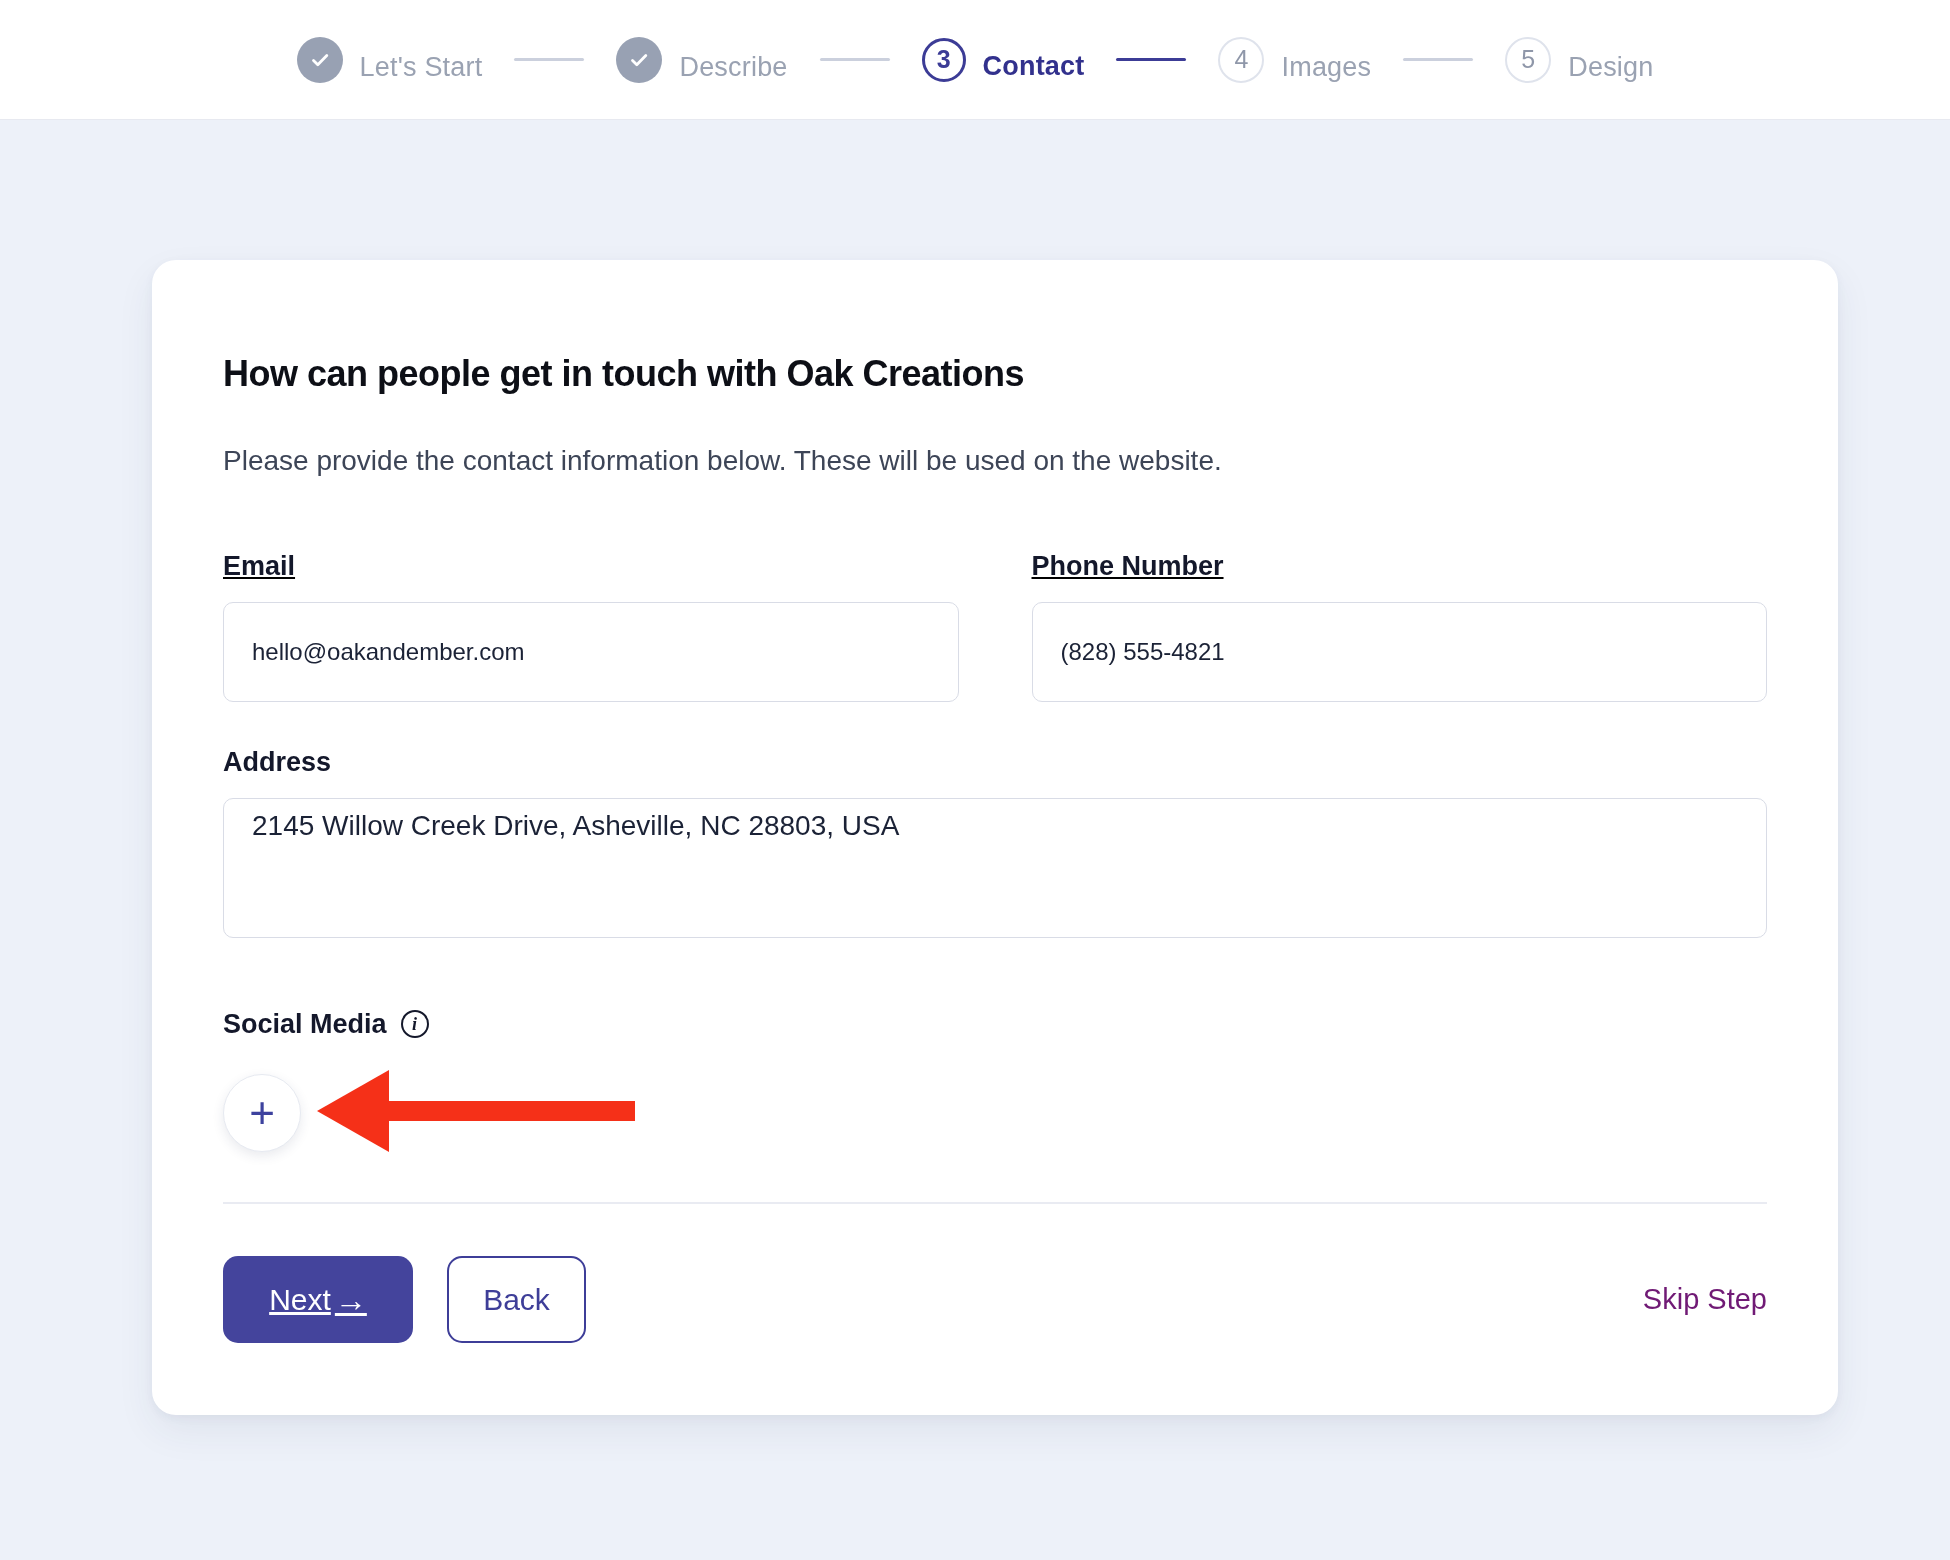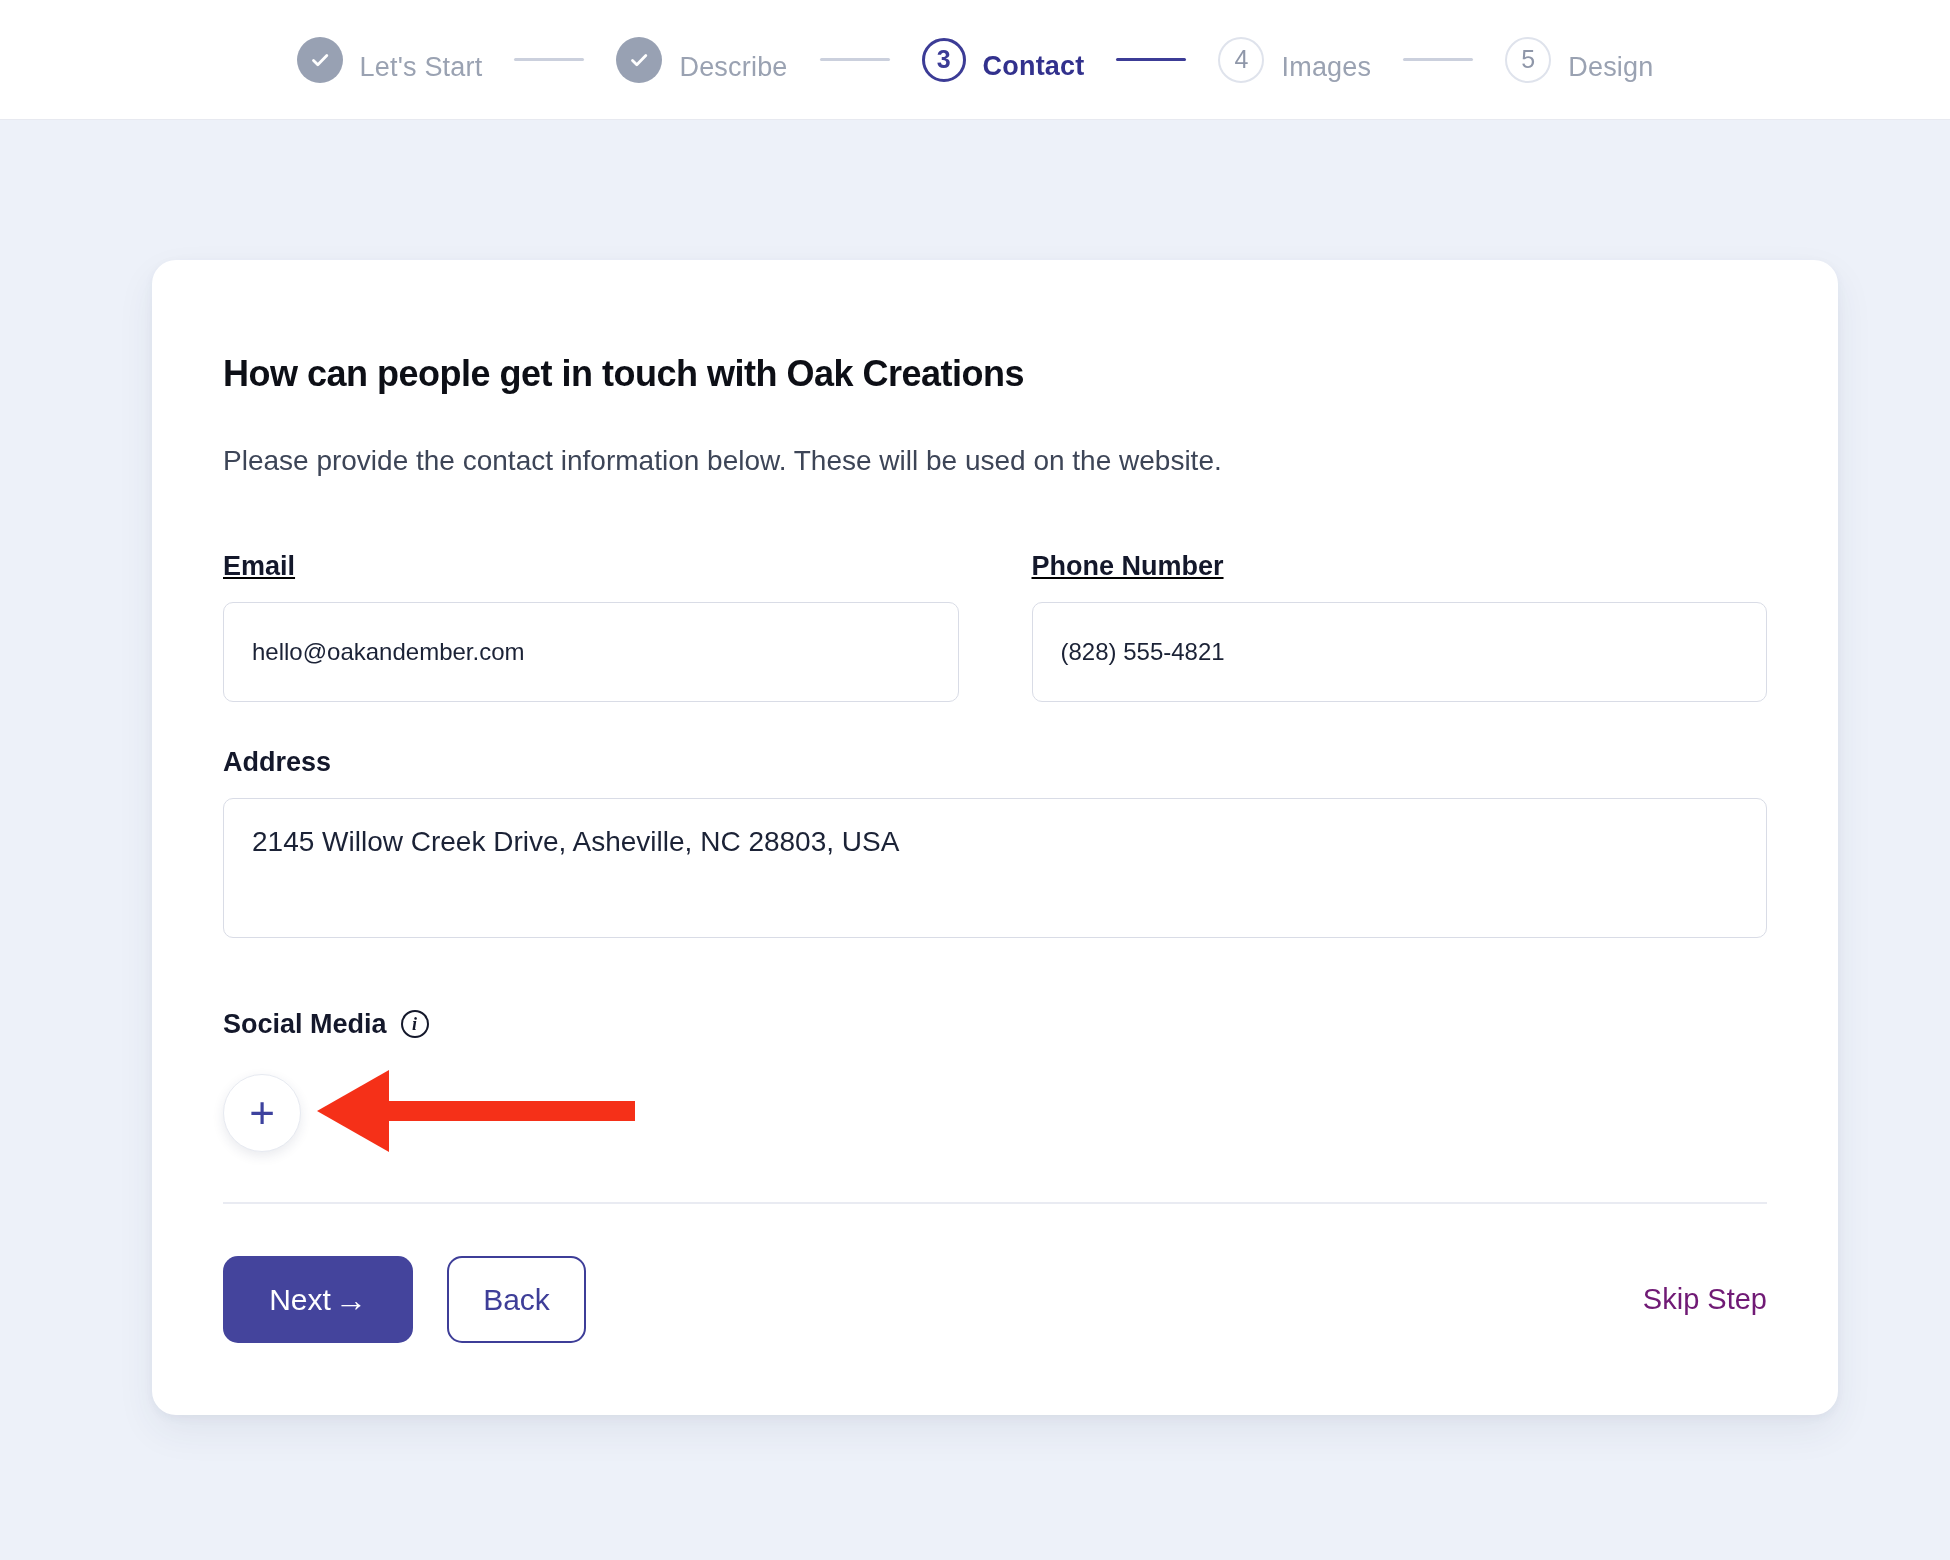--- a/index.html
+++ b/index.html
@@ -53,21 +53,21 @@
     margin-bottom:20px;
   }
   .text-input {
     width:100%; height:100px; border:1px solid #d9dce6; border-radius:10px;
     background:#ffffff; padding:8px 28px; font-size:24px; color:#1b2236;
     font-family:"Liberation Sans", sans-serif; outline:none;
   }
   .field-block-address { margin-top:44px; }
   .textarea-input {
     width:100%; height:140px; border:1px solid #d9dce6; border-radius:10px;
-    background:#ffffff; padding:26px 28px; font-size:28px; color:#1b2236;
+    background:#ffffff; padding:10px 28px; font-size:28px; color:#1b2236;
     font-family:"Liberation Sans", sans-serif; outline:none; resize:none; line-height:34px;
   }
 
   
   .field-block-social { margin-top:66px; }
   .info-icon {
     width:28px; height:28px; border:2px solid #14182b; border-radius:50%;
     display:inline-flex; align-items:center; justify-content:center;
     font-size:18px; font-style:italic; font-family:"Liberation Serif", serif;
     font-weight:700; color:#14182b; cursor:pointer;
@@ -90,21 +90,21 @@
   .annot-arrow .shaft {
     position:absolute; left:70px; top:31px; width:248px; height:20px; background:#f53018;
   }
 
   
   .divider { margin-top:50px; height:0; border-top:2px solid #e9ebf2; }
   .footer-row { margin-top:52px; display:flex; align-items:center; }
   .btn-next {
     width:190px; height:87px; border:none; border-radius:15px; background:#44449c;
     color:#ffffff; font-size:30px; font-family:"Liberation Sans", sans-serif;
-    display:flex; align-items:center; justify-content:center; column-gap:4px; cursor:pointer;
+    display:flex; align-items:center; justify-content:center; column-gap:4px; cursor:pointer;text-decoration:underline;
   }
   .btn-next .arrow { font-size:32px; line-height:1; }
   .btn-back {
     margin-left:34px; width:139px; height:87px; border-radius:15px;
     background:#ffffff; border:2px solid #3e3e98; color:#3e3e98; font-size:30px;
     font-family:"Liberation Sans", sans-serif; display:flex; align-items:center; justify-content:center;
     cursor:pointer;
   }
   .skip-link { margin-left:auto; font-size:29px; color:#701a75; cursor:pointer;text-align:center; }
 </style>

